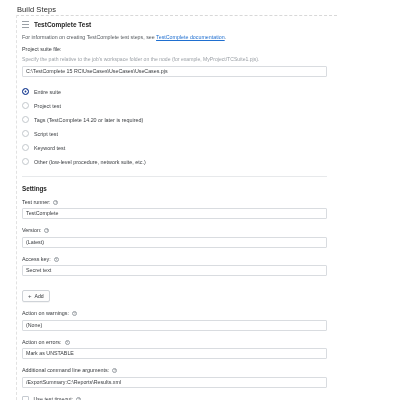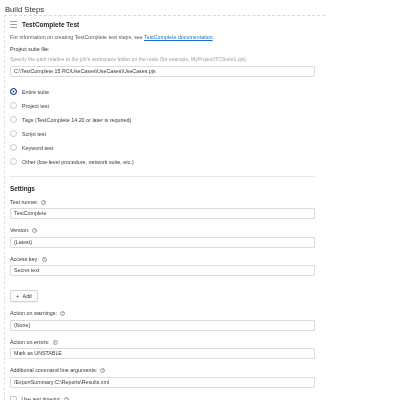--- a/index.html
+++ b/index.html
@@ -8,20 +8,21 @@
     width: 399px; height: 400px;
     background: #ffffff;
     font-family: "Liberation Sans", sans-serif;
     overflow: hidden;
   }
   .page {
     width: 325px; height: 400px;
     position: relative;
     background: #ffffff;
     overflow: hidden;
+    margin-left: 12px;
   }
   .page-title {
     font-size: 7.5px;
     color: #2b2b2b;
     padding: 5px 0 0 5px;
     letter-spacing: .1px;
   }
   .card {
     position: absolute;
     left: 4px;

